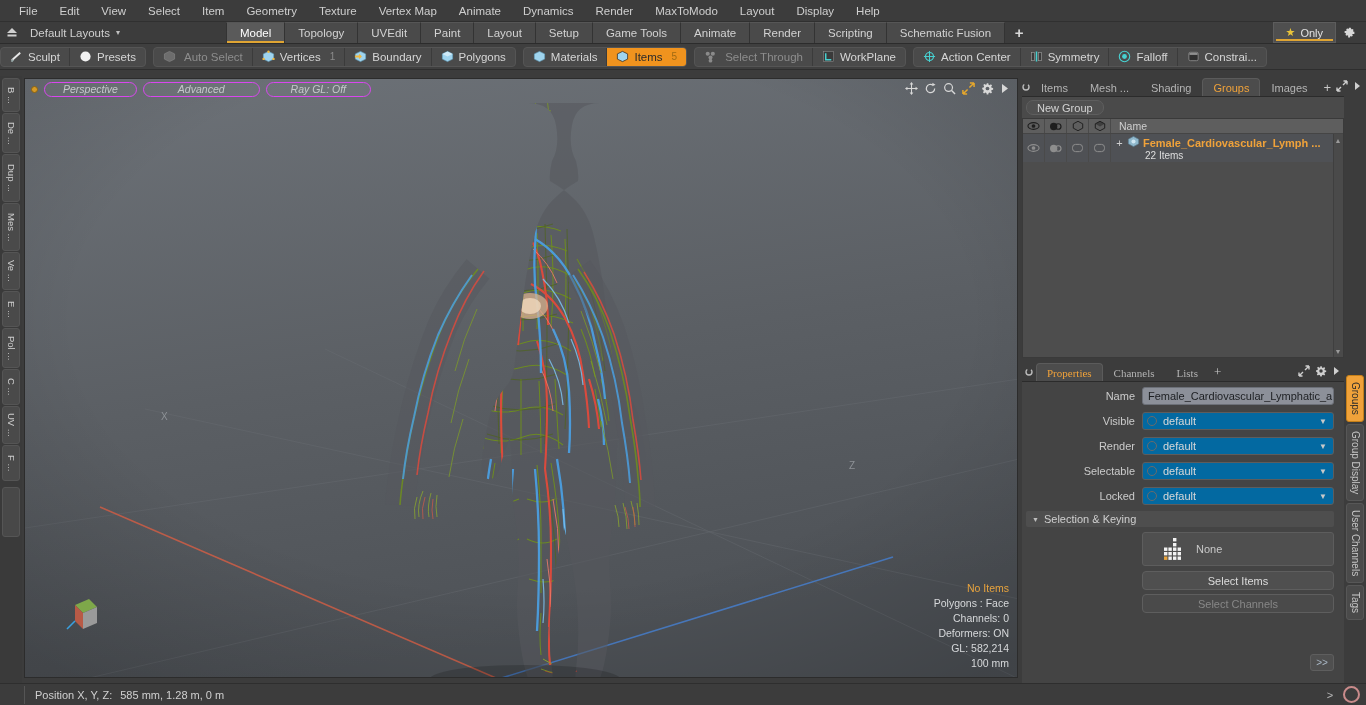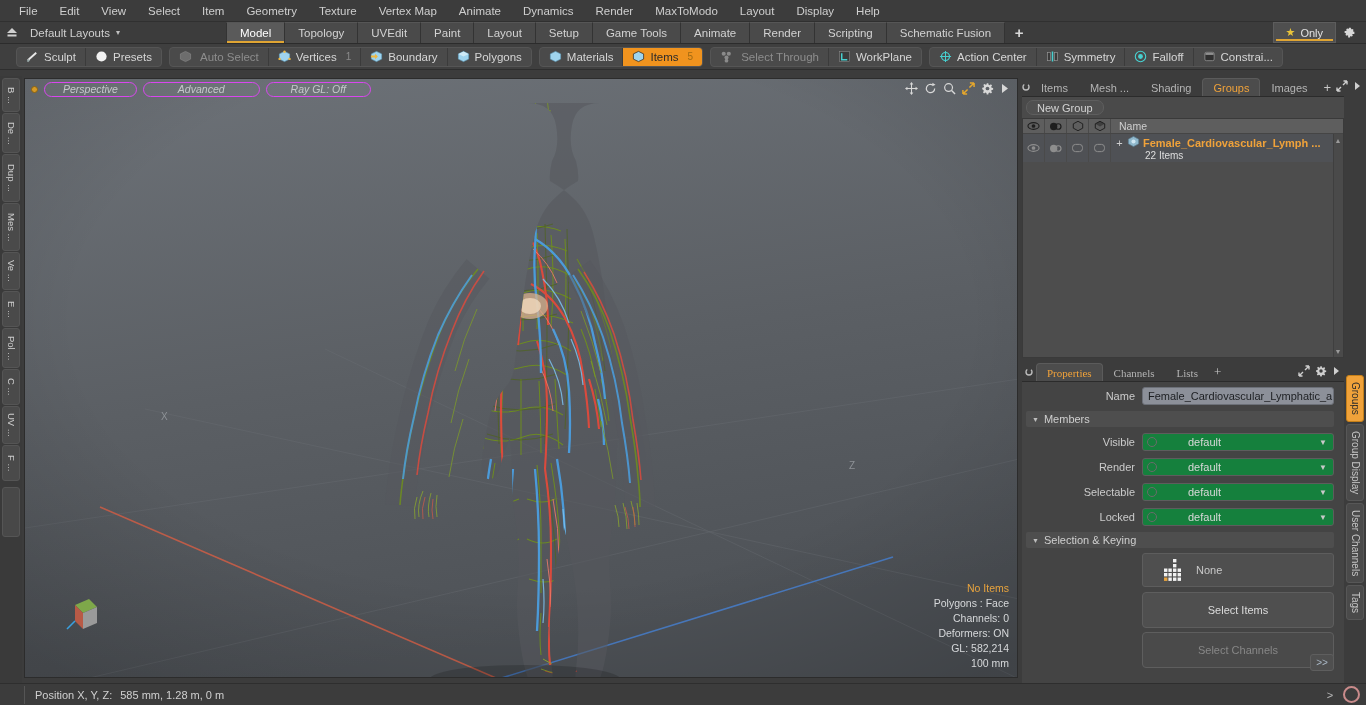--- a/index.html
+++ b/index.html
@@ -61,21 +61,21 @@
     display:flex; align-items:center; gap:5px; padding:0 12px;
     background:#4f4f4f; color:#e2e2e2; position:relative; border:1px solid #5d5d5d;
   }
   .lb-only::after{ content:""; position:absolute; left:2px; right:2px; bottom:1px; height:2px; background:#e0a533; }
   .lb-star { color:#e9c33a; font-size:11px; }
   .lb-gear { width:26px; display:flex; align-items:center; justify-content:center; }
 
   
   .toolbar {
     height: 26px; background: #3f3f3f; display:flex; align-items:center;
-    padding: 0 16px; gap: 0px; border-bottom: 1px solid #2e2e2e;
+    padding: 0 0; gap: 0px; border-bottom: 1px solid #2e2e2e;
   }
   .tgrp {
     display:flex; align-items:stretch; height:20px;
     background:#4a4a4a; border:1px solid #555; border-radius:4px; overflow:hidden;
     margin-right:7px;
   }
   .tbtn {
     display:flex; align-items:center; gap:5px; padding:0 9px;
     color:#d6d6d6; font-size:11.5px; white-space:nowrap;
     border-right:1px solid #3b3b3b;
@@ -179,32 +179,32 @@
   .field-val {
     flex:1; height:18px; background:#8c9099; border:1px solid #6c7078; border-radius:3px;
     color:#1d1f22; font-size:11px; display:flex; align-items:center; padding:0 5px; overflow:hidden; white-space:nowrap;
   }
   .sect-head {
     height:16px; background:#4e4e4e; margin:0 10px 5px 4px; display:flex; align-items:center;
     padding-left:6px; color:#cfcfcf; font-size:11px; border-radius:2px;
   }
   .sect-tri { font-size:7px; margin-right:5px; color:#bdbdbd; }
   .combo {
-    flex:1; height:18px; background:#15803d; border:1px solid #5d5d5d; border-radius:3px;
-    display:flex; align-items:center; padding:0 4px; color:#d8d8d8; font-size:11px; position:relative;gap:25px;
+    flex:1; height:18px; background:#0369a1; border:1px solid #5d5d5d; border-radius:3px;
+    display:flex; align-items:center; padding:0 4px; color:#d8d8d8; font-size:11px; position:relative;
   }
   .combo .cdot { width:10px;height:10px;border-radius:50%;border:1px solid #6a6a6a;margin-right:6px;flex:0 0 auto;}
   .combo .carr { position:absolute; right:6px; font-size:8px; color:#c9c9c9; }
   .keybox {
     margin-left:120px; margin-right:10px; height:34px; background:#4f4f4f; border:1px solid #5d5d5d;
     border-radius:3px; display:flex; align-items:center; padding-left:21px; gap:10px; margin-bottom:5px;
   }
   .keygrid { width:22px; height:24px; }
   .btn-wide {
-    margin-left:120px; margin-right:10px; height:36px; background:#4f4f4f; border:1px solid #5e5e5e;
+    margin-left:120px; margin-right:10px; height:19px; background:#4f4f4f; border:1px solid #5e5e5e;
     border-radius:4px; display:flex; align-items:center; justify-content:center;
     color:#dcdcdc; font-size:11px; margin-bottom:4px;
   }
   .btn-wide.dim { color:#878787; background:#4a4a4a; }
   .btn-sq {
     position:absolute; right:10px; width:24px; height:17px; background:#4f4f4f; border:1px solid #5e5e5e;
     border-radius:3px; display:flex; align-items:center; justify-content:center; color:#a8b6c4; font-size:10px;
   }
 
   
@@ -827,24 +827,20 @@
         </div>
       </div>
 
       <div class="pr-body">
 
         <div class="field-row">
           <div class="field-label">Name</div>
           <div class="field-val">Female_Cardiovascular_Lymphatic_an</div>
         </div>
 
-        <div class="sect-head">
-          <span class="sect-tri">▼</span>
-          <span>Members</span>
-        </div>
 
         <div class="field-row">
           <div class="field-label">Visible</div>
           <div class="combo">
             <span class="cdot"></span>
             <span>default</span>
             <span class="carr">▼</span>
           </div>
         </div>
 

